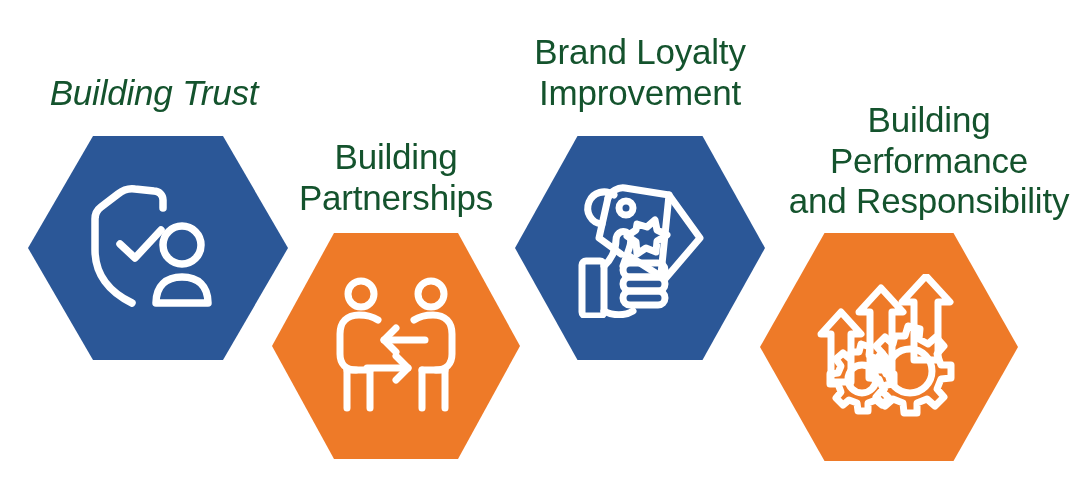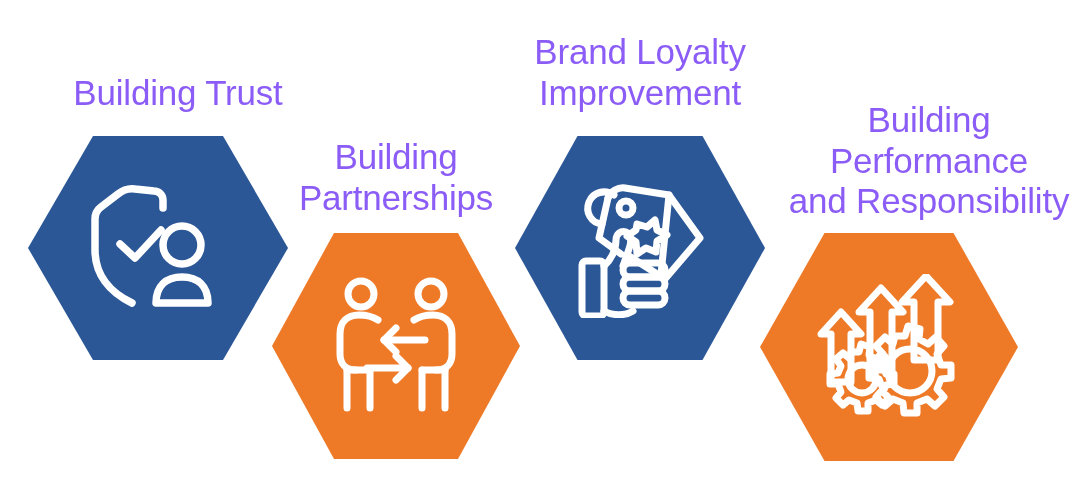--- a/index.html
+++ b/index.html
@@ -27,35 +27,35 @@
     display: flex;
     align-items: center;
     justify-content: center;
     pointer-events: none;
   }
   .hex-icon svg {
     display: block;
   }
   .label {
     position: absolute;
-    color: #8b5cf6;
+    color: #14532d;
     font-size: 35px;
     line-height: 1.16;
     letter-spacing: -0.2px;
     text-align: center;
     white-space: pre-line;
     font-weight: 400;
   }
 </style>
 </head>
 <body>
 
 <div id="canvas">
 
-  <div class="label" style="left:28px; top:73px; width:300px;">Building Trust</div>
+  <div class="label" style="left:4px; top:73px; width:300px;font-style:italic;">Building Trust</div>
 
   <div class="hex" style="left:28px; top:136px; width:260px; height:224px; background:#2B5797;">
     <div class="hex-icon">
       <svg width="142" height="132" viewBox="0 0 142 132" fill="none" stroke="#FFFFFF" stroke-width="7.5" stroke-linecap="round" stroke-linejoin="round">
         <path d="M76 26 V18 C76 13 72 9 67 9 L48 7 C41 6 36 8 31 12 L14 25 C10 28 8 32 8 37 V68 C8 92 22 110 45 121"></path>
         <path d="M33 62 L48 76 L74 48"></path>
         <circle cx="95" cy="63" r="19"></circle>
         <path d="M69 121 C69 104 79 95 95 95 C111 95 121 104 121 121 Z"></path>
       </svg>
     </div>

